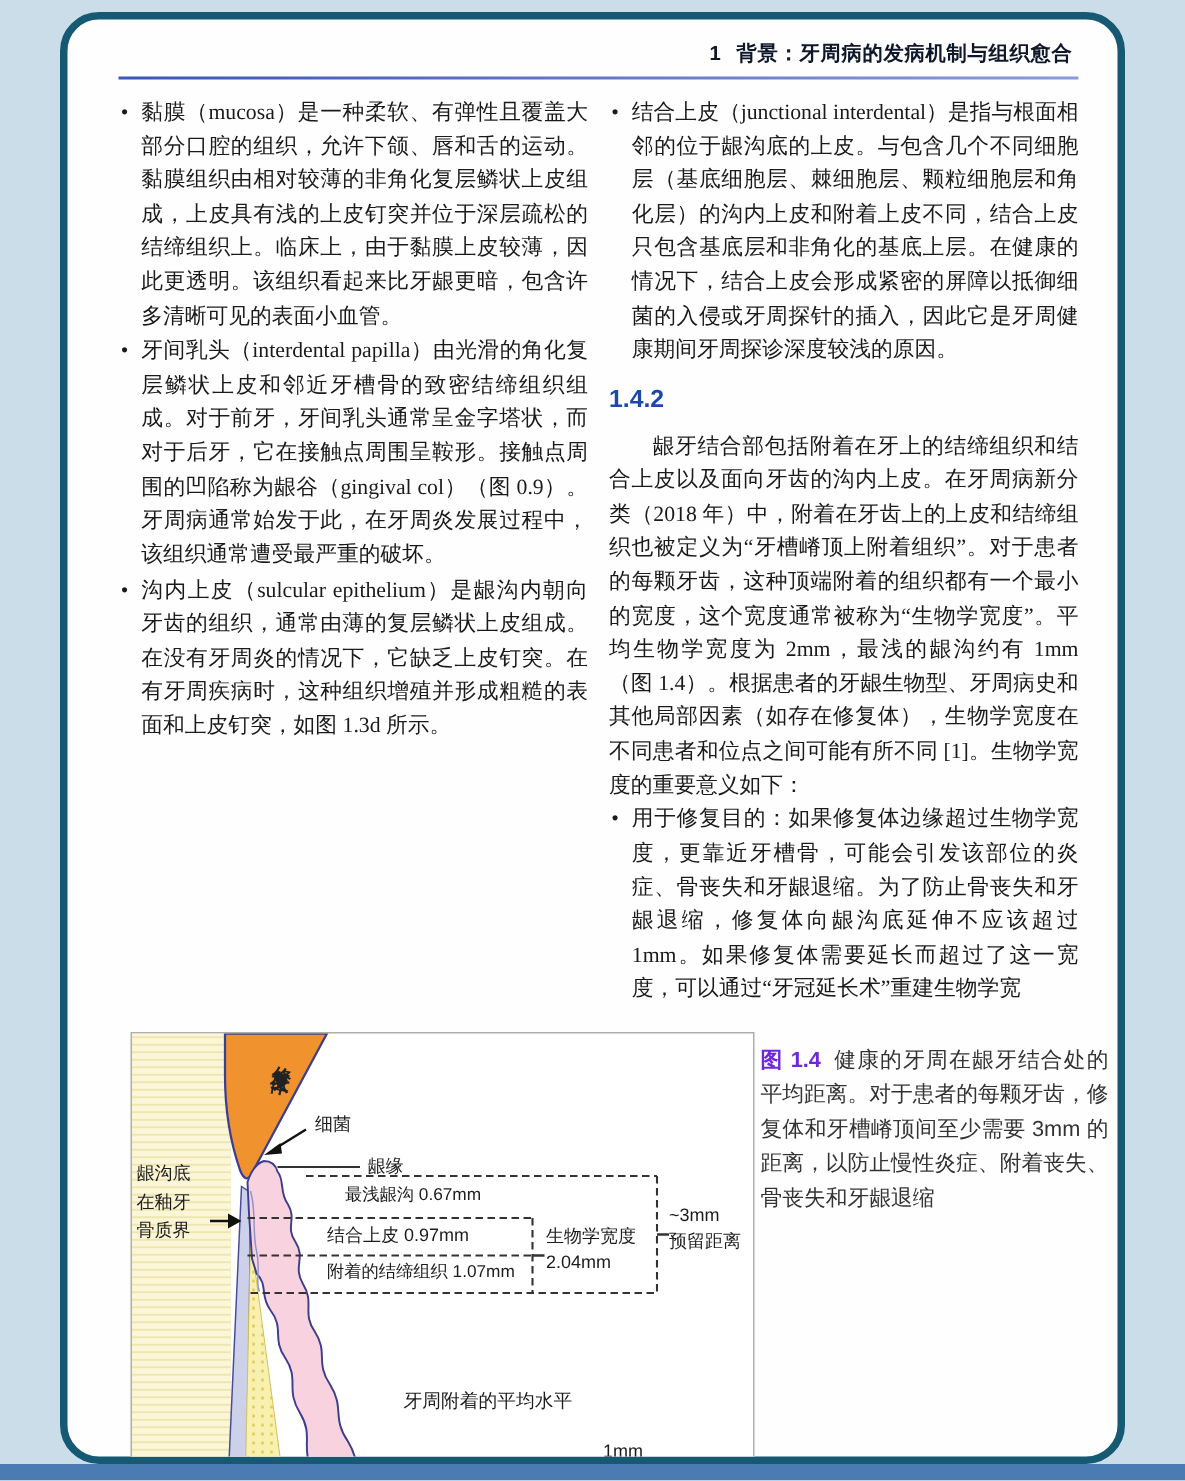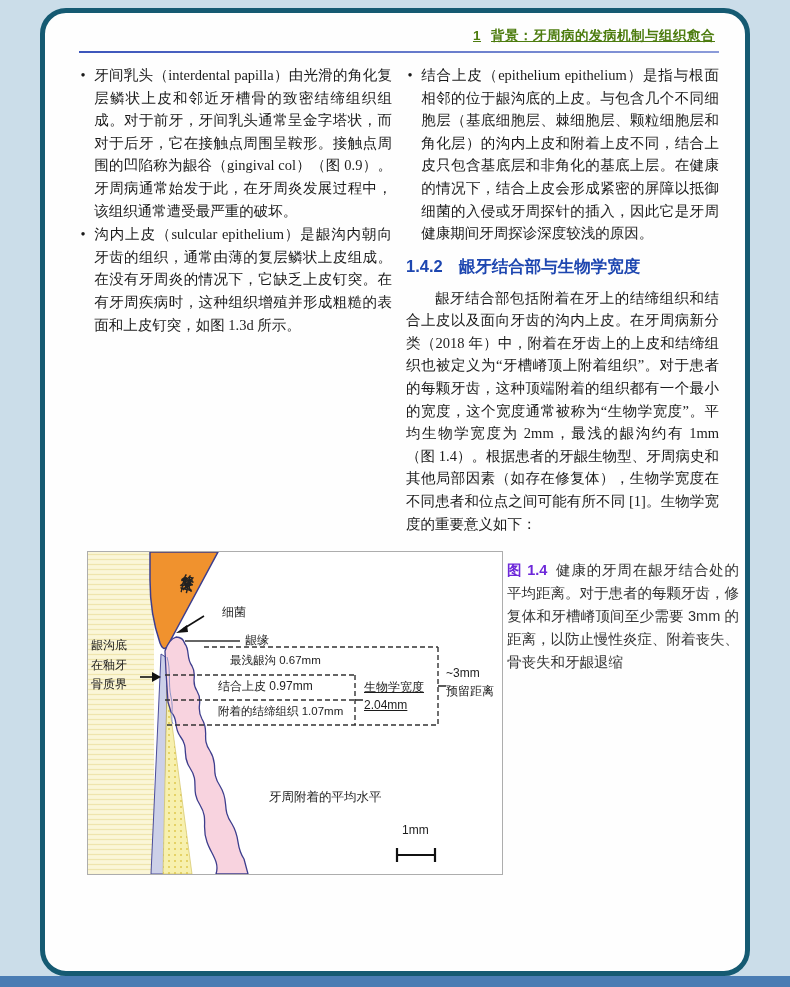--- a/index.html
+++ b/index.html
@@ -10,55 +10,55 @@
   }
   .bottom-strip{position:absolute;left:0;bottom:0;width:790px;height:11px;background:#4a7cb3;}
   .frame{
     position:absolute;left:40px;top:8px;width:700px;height:958px;
     background:#fefefe;border:5px solid #155a72;border-radius:26px;
     overflow:hidden;
   }
   .inner{position:relative;width:100%;height:100%;padding:14px 26px 0 34px;box-sizing:border-box;}
 
   
-  .page-header{text-align:right;color:#4d7c0f;font-weight:bold;font-size:13.5px;padding-right:4px;letter-spacing:.5px;text-decoration:underline;}
+  .page-header{text-align:right;color:#0f172a;font-weight:bold;font-size:13.5px;padding-right:4px;letter-spacing:.5px;}
   .page-header .chap{margin-right:10px;}
   .header-rule{height:2px;margin-top:6px;background:linear-gradient(90deg,#3c55bb,#8b9bd9);}
 
   
   .columns{display:flex;gap:14px;margin-top:11px;font-family:"Liberation Serif","DejaVu Serif",serif;
            font-size:14.5px;line-height:1.56;color:#1a1a1a;text-align:justify;}
   .col{flex:1 1 0;min-width:0;}
   ul.bullets{margin:0;padding:0;list-style:none;}
   ul.bullets li{position:relative;padding-left:1.05em;margin:0 0 1px 0;}
   ul.bullets li::before{content:"•";position:absolute;left:.1em;top:0;}
-  .section-head{display:flex;gap:16px;color:#1d46b0;font-family:"Liberation Sans",sans-serif;
+  .section-head{display:flex;color:#1d46b0;font-family:"Liberation Sans",sans-serif;
                 font-weight:bold;font-size:16.5px;margin:9px 0 7px 0;}
   p.body-para{margin:0;text-indent:2em;}
 
   
   .watermark{position:absolute;left:170px;top:295px;width:510px;text-align:center;pointer-events:none;z-index:6;}
   .wm-logo{width:180px;height:175px;margin:0 auto;opacity:.5;}
   .wm-cn{font-family:"Liberation Serif",serif;font-weight:bold;font-size:95px;letter-spacing:6px;
          color:#7c889c;opacity:.17;margin-top:-120px;white-space:nowrap;}
   .wm-en{font-family:"Liberation Serif",serif;font-size:42px;color:#7c889c;opacity:.14;margin-top:-14px;white-space:nowrap;}
 
   
   .fig-area{position:relative;height:326px;margin-top:16px;}
   .fig-box{position:absolute;left:8px;top:0;width:414px;height:322px;background:#fff;border:1px solid #adadad;}
   .fig-box svg{position:absolute;left:0;top:0;}
   .fig-label{position:absolute;font-size:12px;color:#1c1c1c;white-space:pre-line;line-height:1.45;}
   .lbl-restoration{left:92px;top:12px;writing-mode:vertical-rl;letter-spacing:3px;font-size:13px;
                    transform:rotate(12deg);font-weight:bold;color:#222;}
-  .lbl-bacteria{left:122px;top:52px;margin-left:12px;}
+  .lbl-bacteria{left:122px;top:52px;}
   .lbl-margin{left:157px;top:80px;}
   .lbl-sulcus{left:142px;top:100px;font-size:11.5px;}
   .lbl-je{left:130px;top:126px;font-size:12px;text-align:right;}
   .lbl-ct{left:130px;top:151px;font-size:11.5px;text-align:right;}
-  .lbl-bw{left:276px;top:127px;text-decoration:underline;}
+  .lbl-bw{left:276px;top:127px;}
   .lbl-rd{left:358px;top:113px;}
   .lbl-cej{left:3px;top:84px;line-height:1.6;}
   .lbl-attach{left:181px;top:236px;font-size:12.5px;}
   .lbl-scale{left:314px;top:270px;}
   .fig-caption{position:absolute;left:428px;top:8px;width:232px;font-size:14.5px;line-height:1.58;
                color:#333;text-align:justify;}
   .fig-caption b{margin-right:8px;color:#6d28d9;}
 </style>
 </head>
 <body>
@@ -67,33 +67,36 @@
   <div class="inner">
 
     <div class="page-header">
       <span class="chap">1</span><span>背景：牙周病的发病机制与组织愈合</span>
     </div>
     <div class="header-rule"></div>
 
     <div class="columns">
       <div class="col">
         <ul class="bullets">
+          <li>黏膜（mucosa）是一种柔软、有弹性且覆盖大部分口腔的组织，允许下颌、唇和舌的运动。黏膜组织由相对较薄的非角化复层鳞状上皮组成，上皮具有浅的上皮钉突并位于深层疏松的结缔组织上。临床上，由于黏膜上皮较薄，因此更透明。该组织看起来比牙龈更暗，包含许多清晰可见的表面小血管。</li>
           <li>牙间乳头（interdental papilla）由光滑的角化复层鳞状上皮和邻近牙槽骨的致密结缔组织组成。对于前牙，牙间乳头通常呈金字塔状，而对于后牙，它在接触点周围呈鞍形。接触点周围的凹陷称为龈谷（gingival col）（图 0.9）。牙周病通常始发于此，在牙周炎发展过程中，该组织通常遭受最严重的破坏。</li>
           <li>沟内上皮（sulcular epithelium）是龈沟内朝向牙齿的组织，通常由薄的复层鳞状上皮组成。在没有牙周炎的情况下，它缺乏上皮钉突。在有牙周疾病时，这种组织增殖并形成粗糙的表面和上皮钉突，如图 1.3d 所示。</li>
         </ul>
       </div>
       <div class="col">
         <ul class="bullets">
-          <li>结合上皮（epithelium epithelium）是指与根面相邻的位于龈沟底的上皮。与包含几个不同细胞层（基底细胞层、棘细胞层、颗粒细胞层和角化层）的沟内上皮和附着上皮不同，结合上皮只包含基底层和非角化的基底上层。在健康的情况下，结合上皮会形成紧密的屏障以抵御细菌的入侵或牙周探针的插入，因此它是牙周健康期间牙周探诊深度较浅的原因。</li>
+          <li>结合上皮（junctional interdental）是指与根面相邻的位于龈沟底的上皮。与包含几个不同细胞层（基底细胞层、棘细胞层、颗粒细胞层和角化层）的沟内上皮和附着上皮不同，结合上皮只包含基底层和非角化的基底上层。在健康的情况下，结合上皮会形成紧密的屏障以抵御细菌的入侵或牙周探针的插入，因此它是牙周健康期间牙周探诊深度较浅的原因。</li>
         </ul>
         <div class="section-head">
           <span>1.4.2</span>
-          <span>龈牙结合部与生物学宽度</span>
         </div>
         <p class="body-para">龈牙结合部包括附着在牙上的结缔组织和结合上皮以及面向牙齿的沟内上皮。在牙周病新分类（2018 年）中，附着在牙齿上的上皮和结缔组织也被定义为“牙槽嵴顶上附着组织”。对于患者的每颗牙齿，这种顶端附着的组织都有一个最小的宽度，这个宽度通常被称为“生物学宽度”。平均生物学宽度为 2mm，最浅的龈沟约有 1mm（图 1.4）。根据患者的牙龈生物型、牙周病史和其他局部因素（如存在修复体），生物学宽度在不同患者和位点之间可能有所不同 [1]。生物学宽度的重要意义如下：</p>
+        <ul class="bullets">
+          <li>用于修复目的：如果修复体边缘超过生物学宽度，更靠近牙槽骨，可能会引发该部位的炎症、骨丧失和牙龈退缩。为了防止骨丧失和牙龈退缩，修复体向龈沟底延伸不应该超过 1mm。如果修复体需要延长而超过了这一宽度，可以通过“牙冠延长术”重建生物学宽</li>
+        </ul>
       </div>
     </div>
 
     <div class="fig-area">
       <div class="fig-box">
         <svg width="414" height="322" viewBox="0 0 414 322">
           <defs>
             <pattern id="hatchE" width="5" height="5" patternUnits="userSpaceOnUse">
               <rect width="5" height="5" fill="#fbf6d8"></rect>
               <line x1="0" y1="2.5" x2="5" y2="2.5" stroke="#efe5ad" stroke-width="1.2"></line>

